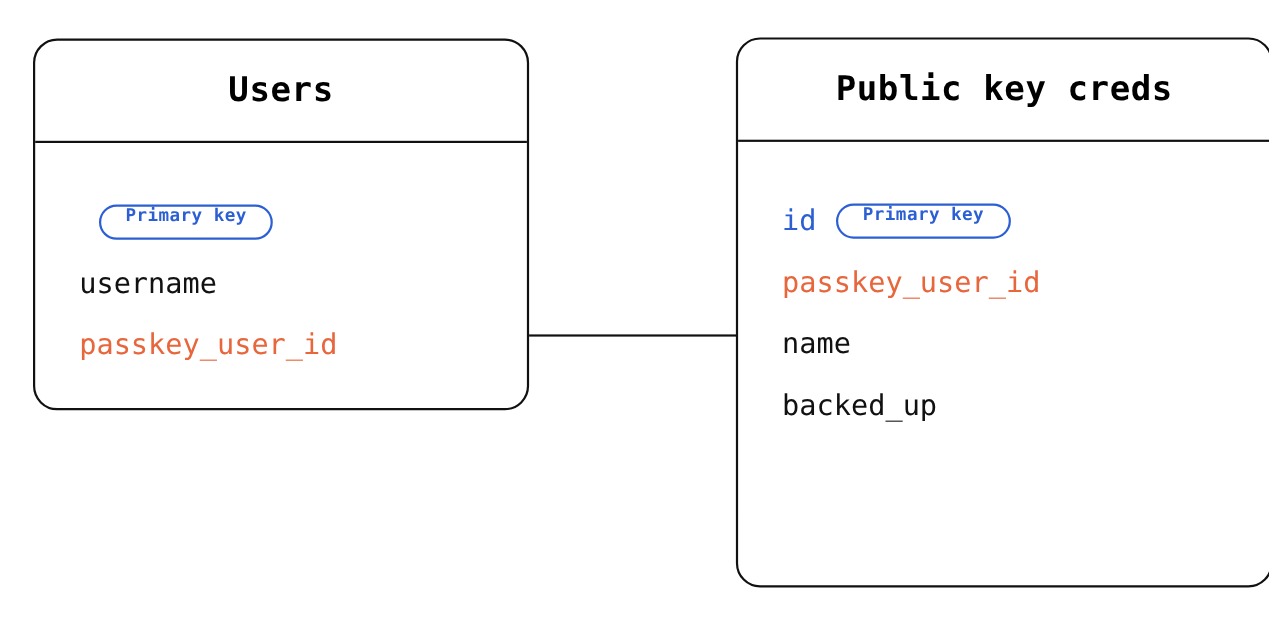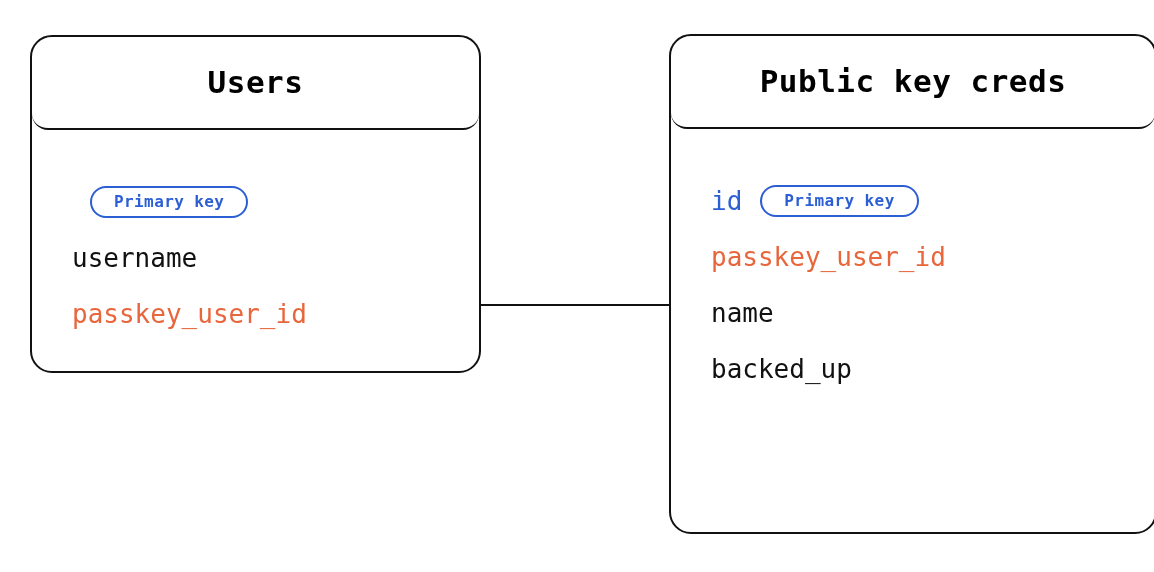--- a/index.html
+++ b/index.html
@@ -50,21 +50,20 @@
     position: absolute;
     left: 0;
     top: 0;
     width: 100%;
     height: 93px;
     box-sizing: border-box;
     border-bottom: 2px solid #111111;
     display: flex;
     align-items: center;
     justify-content: center;
-    border-radius: 16px;
   }
 
   .entity-title {
     font-family: "DejaVu Sans Mono", "Liberation Mono", monospace;
     font-weight: bold;
     font-size: 31px;
     letter-spacing: 0.5px;
     color: #000000;
     line-height: 1;
     white-space: nowrap;
@@ -103,21 +102,20 @@
 
   
   .pk-badge {
     margin-left: 18px;
     box-sizing: border-box;
     height: 32px;
     padding: 0 22px;
     border: 2px solid #2c5fd4;
     border-radius: 16px;
     display: inline-flex;
-    align-items: center;
     justify-content: center;
     background: #ffffff;
   }
 
   .pk-badge-label {
     font-family: "DejaVu Sans Mono", "Liberation Mono", monospace;
     font-weight: bold;
     font-size: 16px;
     letter-spacing: 0.4px;
     color: #2c5fd4;

